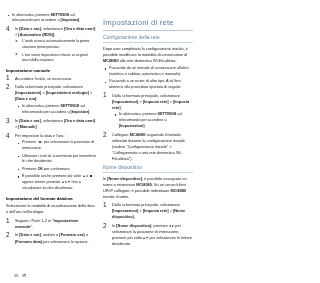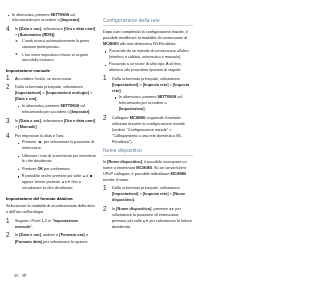--- a/index.html
+++ b/index.html
@@ -240,20 +240,21 @@
     </ol>
 
     <div class="footer">
       <span class="pg">48</span>
       <span class="lang">IT</span>
     </div>
   </div>
 
   <div class="col col-right">
 
+    <div class="sec-title">Impostazioni di rete</div>
 
     <div class="sub-title">Configurazione della rete</div>
 
     <p class="body"><span>Dopo aver completato la configurazione iniziale, è possibile modificare la modalità di connessione di </span><b>MCi8080</b><span> alla rete domestica Wi-Fi/cablata:</span></p>
 
     <ul class="bullets">
       <li><span>Passando da un metodo di connessione all'altro (wireless o cablata, automatica o manuale).</span></li>
       <li><span>Passando a un router di altro tipo. A tal fine, attenersi alla procedura riportata di seguito:</span></li>
     </ul>
 

